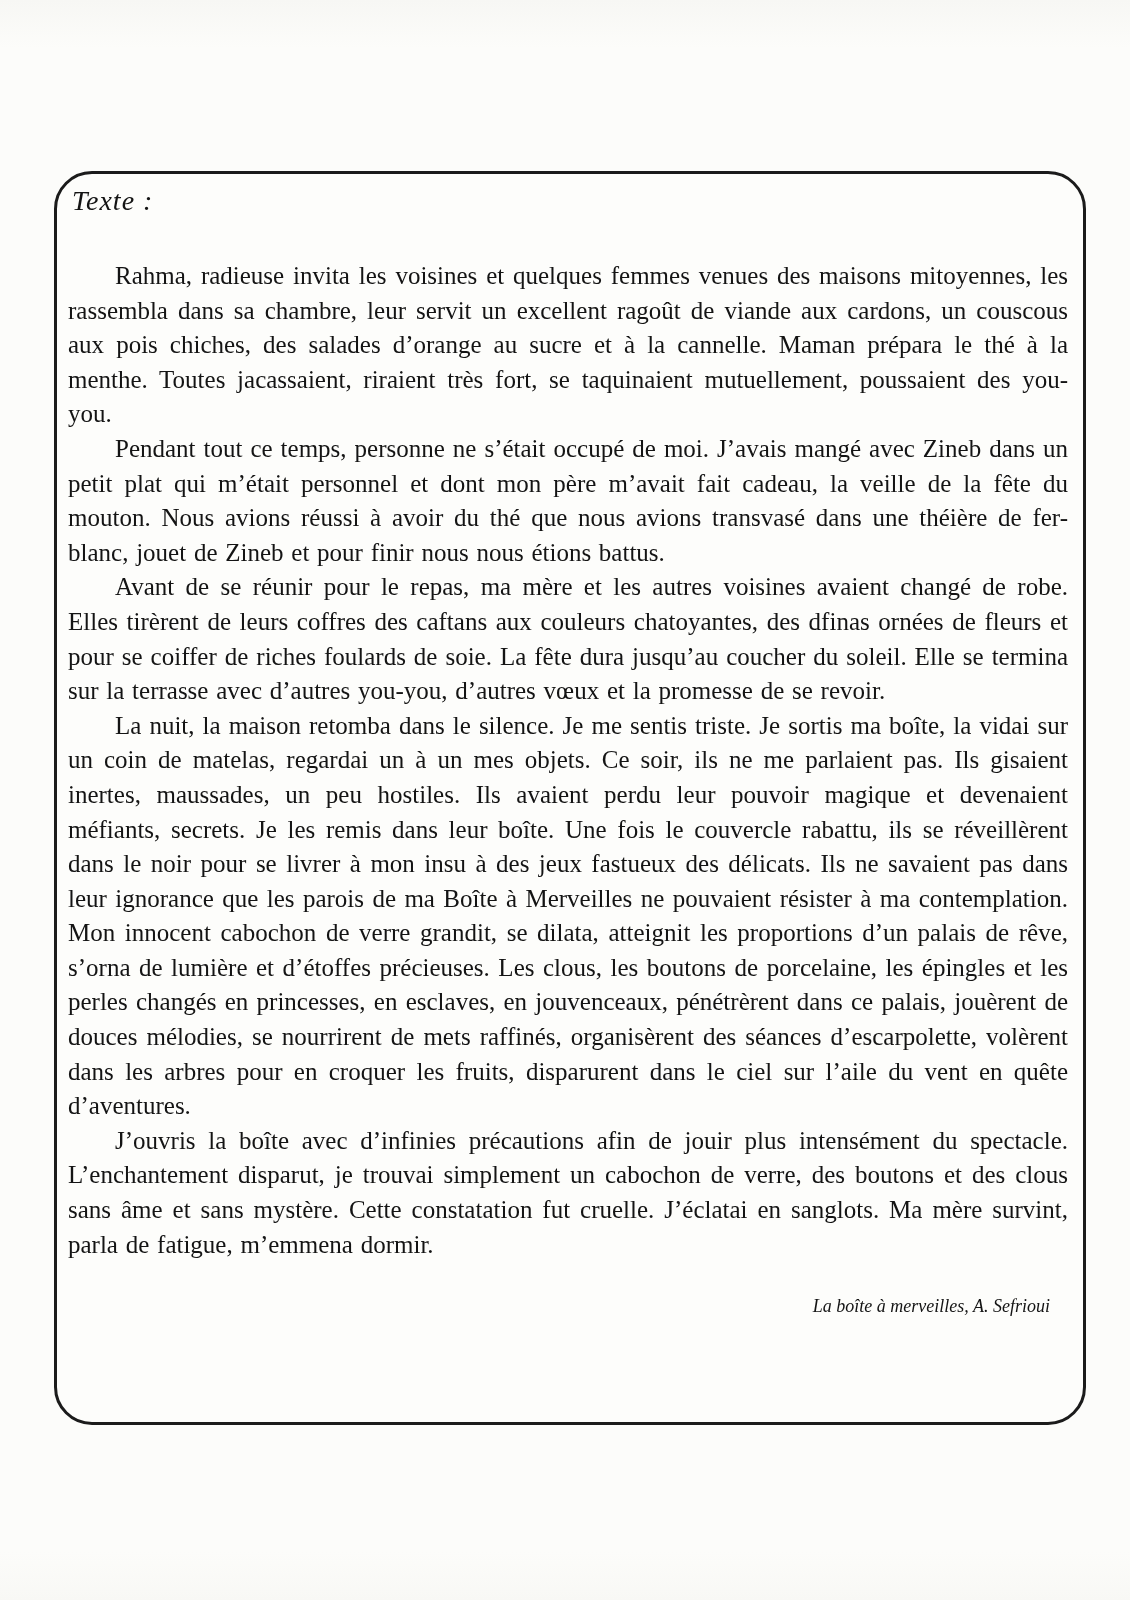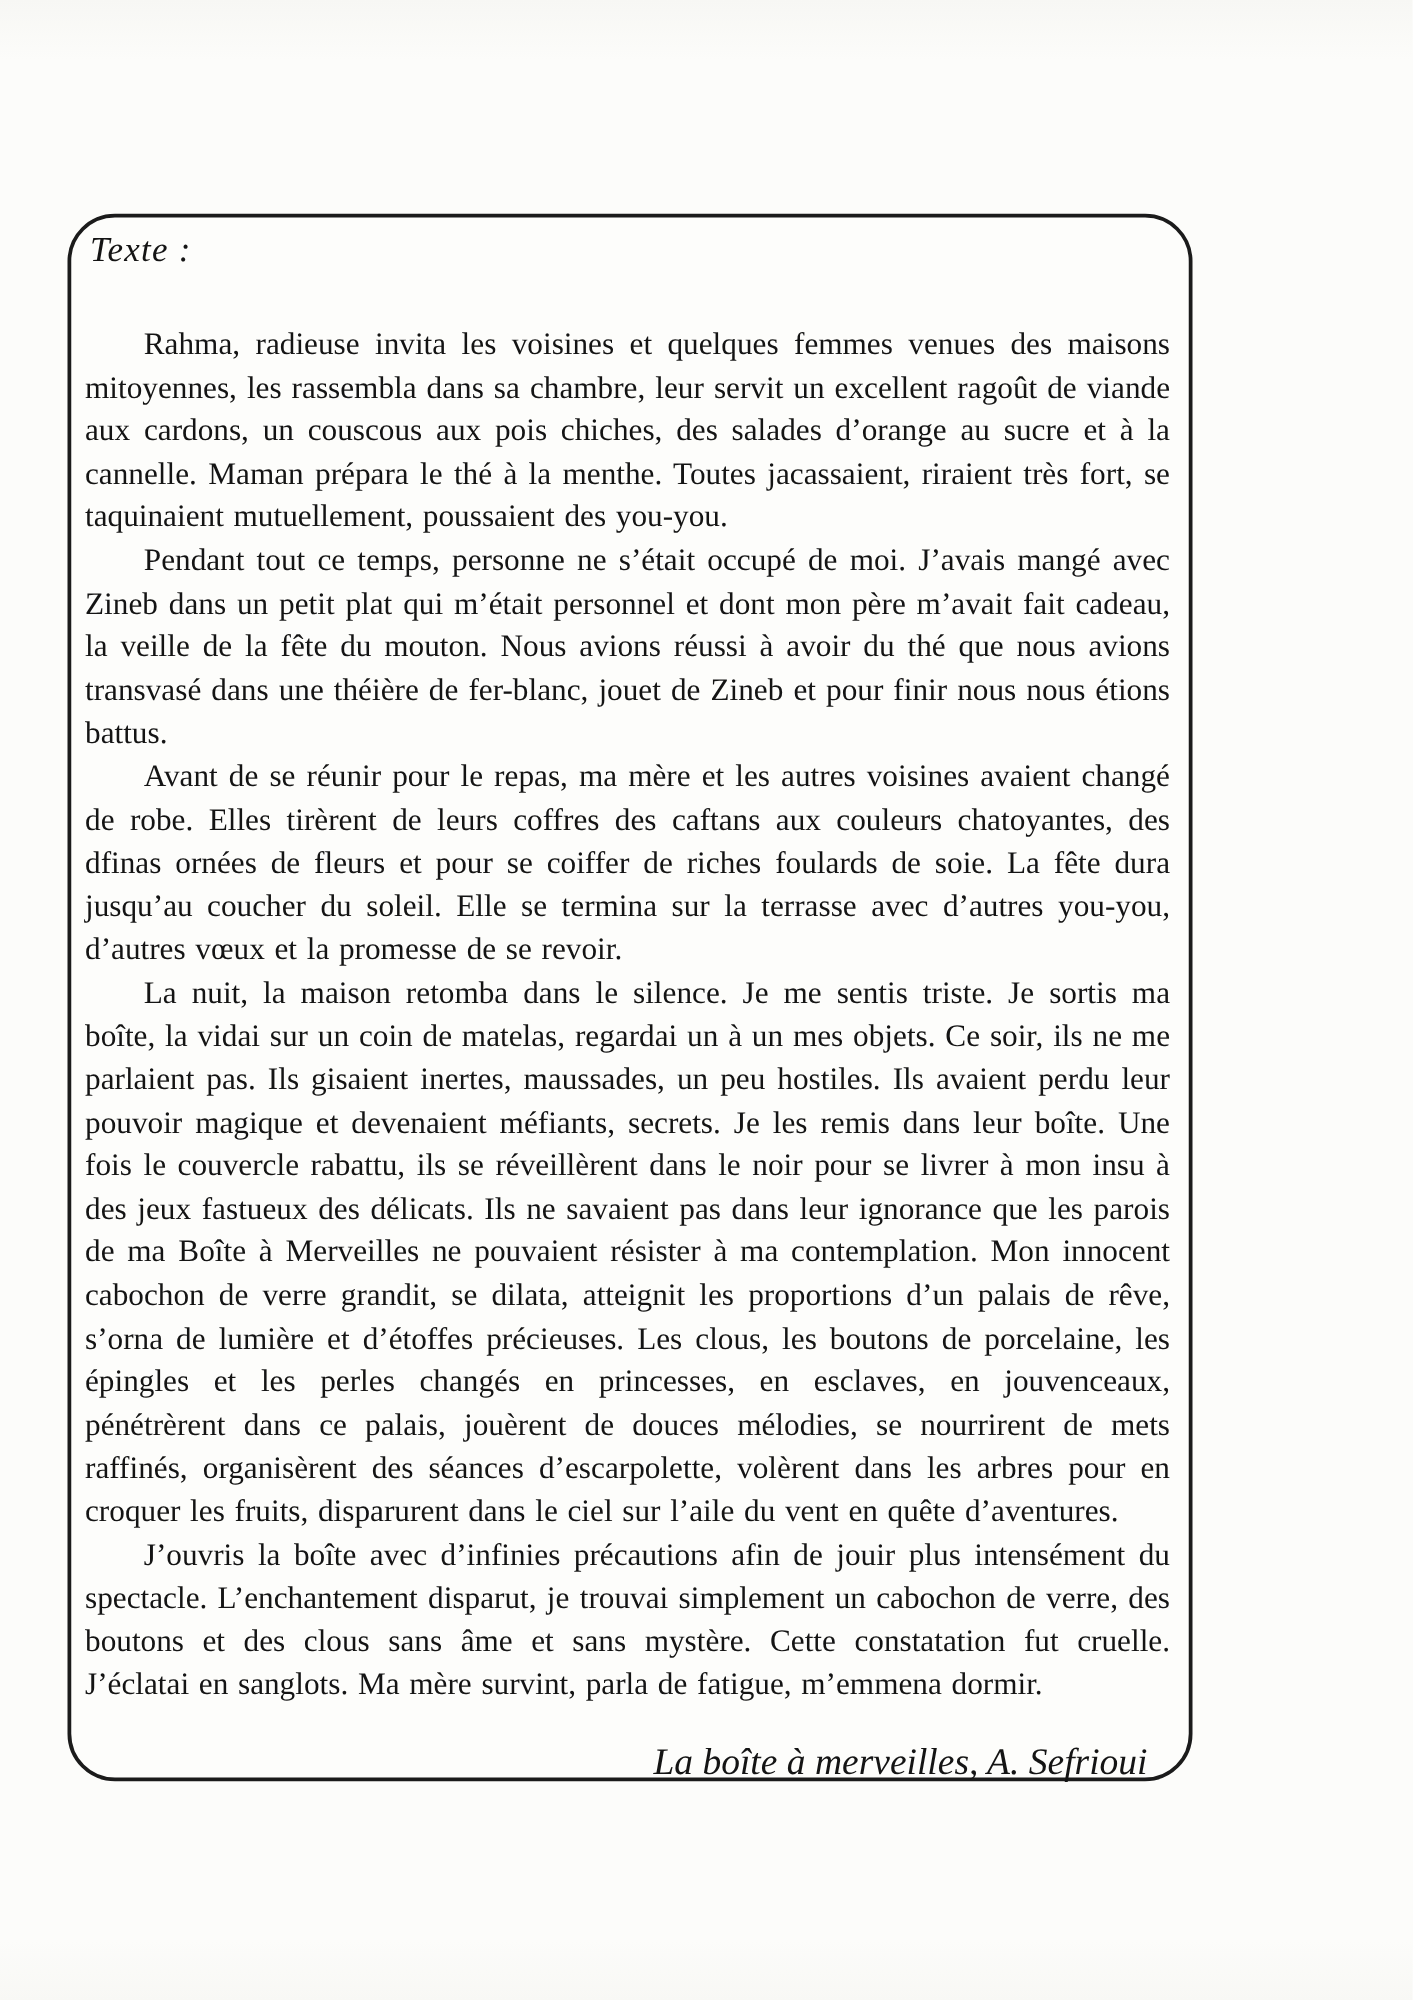--- a/index.html
+++ b/index.html
@@ -17,21 +17,21 @@
   }
   .scan-page {
     position: absolute;
     inset: 0;
     background: linear-gradient(180deg, #f7f7f4 0%, #fcfcfa 3%, #fcfcfa 97%, #f8f8f5 100%);
   }
   .text-frame {
     position: absolute;
     left: 54px;
     top: 171px;
-    width: 900px;
+    width: 1032px;
     height: 1254px;
     box-sizing: border-box;
     border: 3px solid #1b1b1b;
     border-radius: 38px;
     background: #fdfdfb;
     padding: 9px 15px 12px 11px;
   }
   .frame-heading {
     font-style: italic;
     font-size: 28px;
@@ -49,21 +49,21 @@
     text-align: justify;
     text-indent: 47px;
     word-spacing: 1.5px;
     font-family: Liberation Serif, serif;
   }
   .attribution {
     margin-top: 28px;
     padding-right: 18px;
     text-align: right;
     font-style: italic;
-    font-size: 30px;
+    font-size: 18px;
     line-height: 32px;
   }
 </style>
 </head>
 <body>
 
 <div class="scan-page">
   <div class="text-frame">
     <div class="frame-heading">Texte :</div>
     <div class="body-text">

